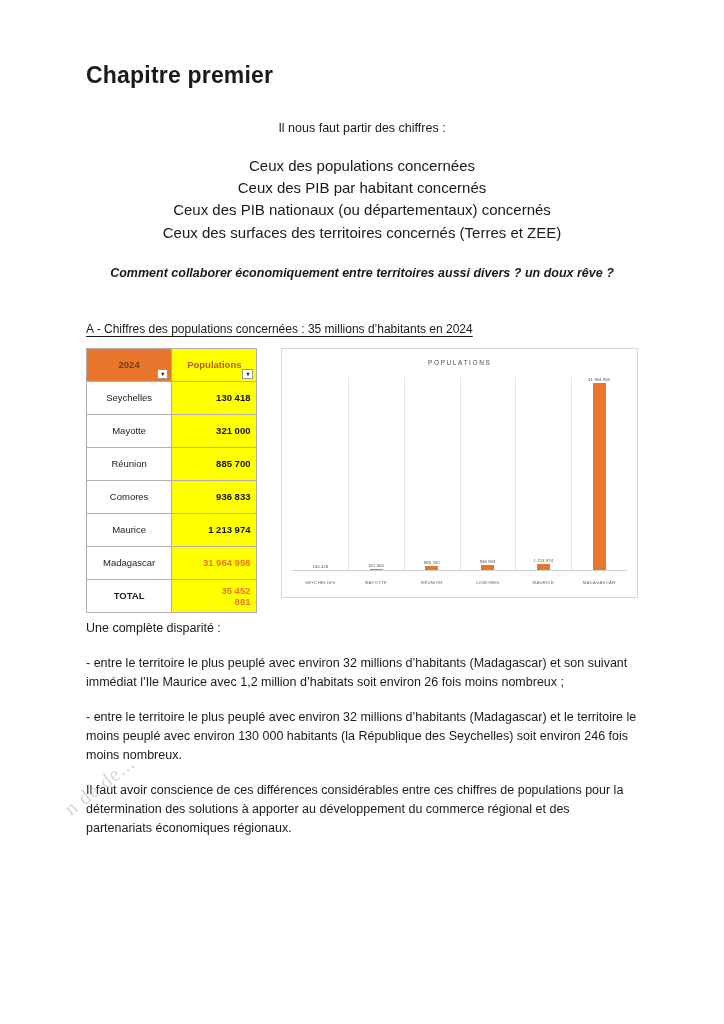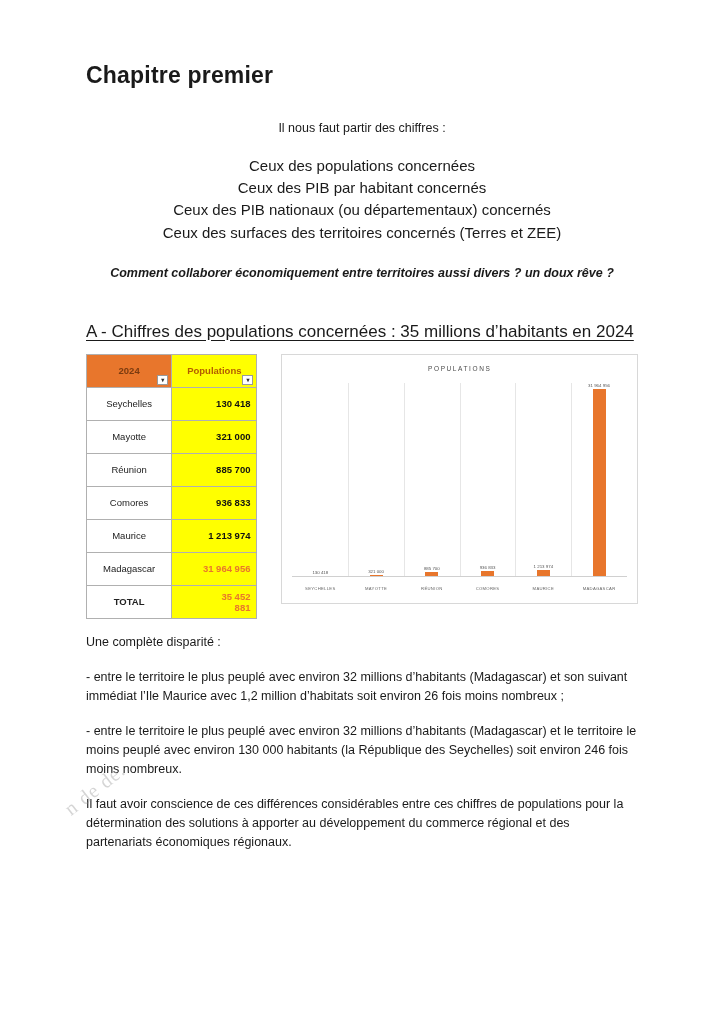--- a/index.html
+++ b/index.html
@@ -47,21 +47,21 @@
     line-height: 1.48;
   }
   .question {
     text-align: center;
     font-size: 12.5px;
     font-weight: bold;
     font-style: italic;
     margin-top: 22px;
   }
   .section-heading {
-    font-size: 17px;
+    font-size: 12px;
     margin-top: 42px;
     text-decoration: underline;
     text-underline-offset: 3px;
   }
   .figure {
     margin-top: 12px;
     display: flex;
     align-items: flex-start;
     gap: 16px;
   }
@@ -208,21 +208,21 @@
     left: 10px;
     right: 10px;
     bottom: 26px;
     height: 1px;
     background: #d0d0d0;
   }
   
   .body-text {
     font-size: 12.5px;
     line-height: 1.52;
-    margin-top: 14px;
+    margin-top: 6px;
   }
   .body-text.p2 { margin-top: 16px; }
   
   .wm {
     position: absolute;
     color: rgba(150,150,150,0.40);
     font-size: 20px;
     letter-spacing: 1px;
     transform: rotate(-38deg);
     transform-origin: left top;

